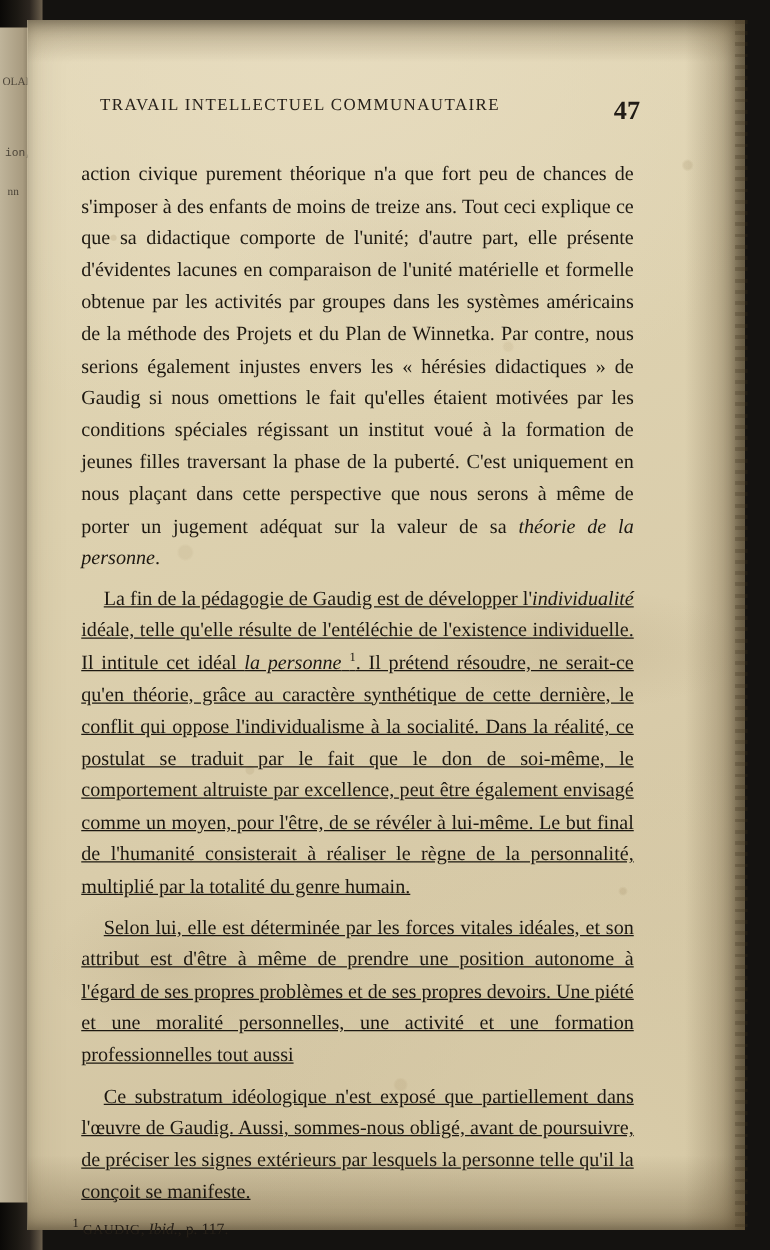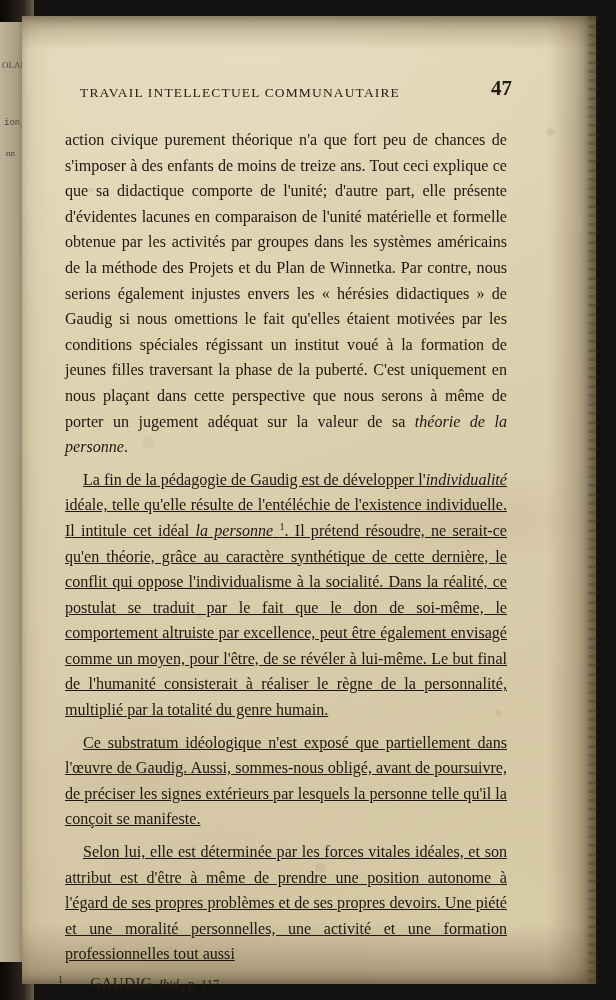--- a/index.html
+++ b/index.html
@@ -109,21 +109,21 @@
   
   .text-block {
     position: absolute;
     left: 36px;
     top: 60px;
     width: 456px;
   }
 
   .running-head {
     display: flex;
-    align-items: flex-end;
+    align-items: flex-start;
     justify-content: space-between;
     margin-bottom: 26px;
   }
   .rh-title {
     font-size: 13.5px;
     letter-spacing: 1.15px;
     color: #27211a;
     font-variant: small-caps;
     text-transform: uppercase;
     padding-left: 22px;
@@ -156,23 +156,22 @@
   }
   .footnote {
     margin: 8px 0 0 0;
     font-size: 12.6px;
     line-height: 17px;
     color: #241e17;
   }
   .footnote .sc {
     font-variant: small-caps;
     text-transform: uppercase;
-    font-size: 15px;
+    font-size: 11px;
     letter-spacing: .5px;
-    margin-left: 24px;
   }
 
   
   .watermark {
     position: absolute;
     left: 168px;
     top: 608px;
     font-family: "DejaVu Sans", sans-serif;
     font-size: 31px;
     color: #2f6bf0;
@@ -219,23 +218,23 @@
 
       <div class="running-head">
         <div class="rh-title">TRAVAIL INTELLECTUEL COMMUNAUTAIRE</div>
         <div class="rh-folio">47</div>
       </div>
 
       <p class="body"><span>action civique purement théorique n'a que fort peu de chances de s'imposer à des enfants de moins de treize ans. Tout ceci explique ce que sa didactique comporte de l'unité; d'autre part, elle présente d'évidentes lacunes en comparaison de l'unité matérielle et formelle obtenue par les activités par groupes dans les systèmes américains de la méthode des Projets et du Plan de Winnetka. Par contre, nous serions également injustes envers les « hérésies didactiques » de Gaudig si nous omettions le fait qu'elles étaient motivées par les conditions spéciales régissant un institut voué à la formation de jeunes filles traversant la phase de la puberté. C'est uniquement en nous plaçant dans cette perspective que nous serons à même de porter un jugement adéquat sur la valeur de sa</span> <em>théorie de la personne</em>.</p>
 
       <p class="body indent">La fin de la pédagogie de Gaudig est de développer l'<em>individualité</em> idéale, telle qu'elle résulte de l'entéléchie de l'existence individuelle. Il intitule cet idéal <em>la personne</em> <sup>1</sup>. Il prétend résoudre, ne serait-ce qu'en théorie, grâce au caractère synthétique de cette dernière, le conflit qui oppose l'individualisme à la socialité. Dans la réalité, ce postulat se traduit par le fait que le don de soi-même, le comportement altruiste par excellence, peut être également envisagé comme un moyen, pour l'être, de se révéler à lui-même. Le but final de l'humanité consisterait à réaliser le règne de la personnalité, multiplié par la totalité du genre humain.</p>
 
+      <p class="body indent">Selon lui, elle est déterminée par les forces vitales idéales, et son attribut est d'être à même de prendre une position autonome à l'égard de ses propres problèmes et de ses propres devoirs. Une piété et une moralité personnelles, une activité et une formation professionnelles tout aussi</p>
+
       <p class="body indent">Ce substratum idéologique n'est exposé que partiellement dans l'œuvre de Gaudig. Aussi, sommes-nous obligé, avant de poursuivre, de préciser les signes extérieurs par lesquels la personne telle qu'il la conçoit se manifeste.</p>
-
-      <p class="body indent">Selon lui, elle est déterminée par les forces vitales idéales, et son attribut est d'être à même de prendre une position autonome à l'égard de ses propres problèmes et de ses propres devoirs. Une piété et une moralité personnelles, une activité et une formation professionnelles tout aussi</p>
 
       <div class="rule"></div>
 
       <p class="footnote"><sup>1</sup> <span class="sc">Gaudig</span>, <em>Ibid.</em><span>, p. 117.</span></p>
 
     </div>
   </div>
 
 
 </div>

